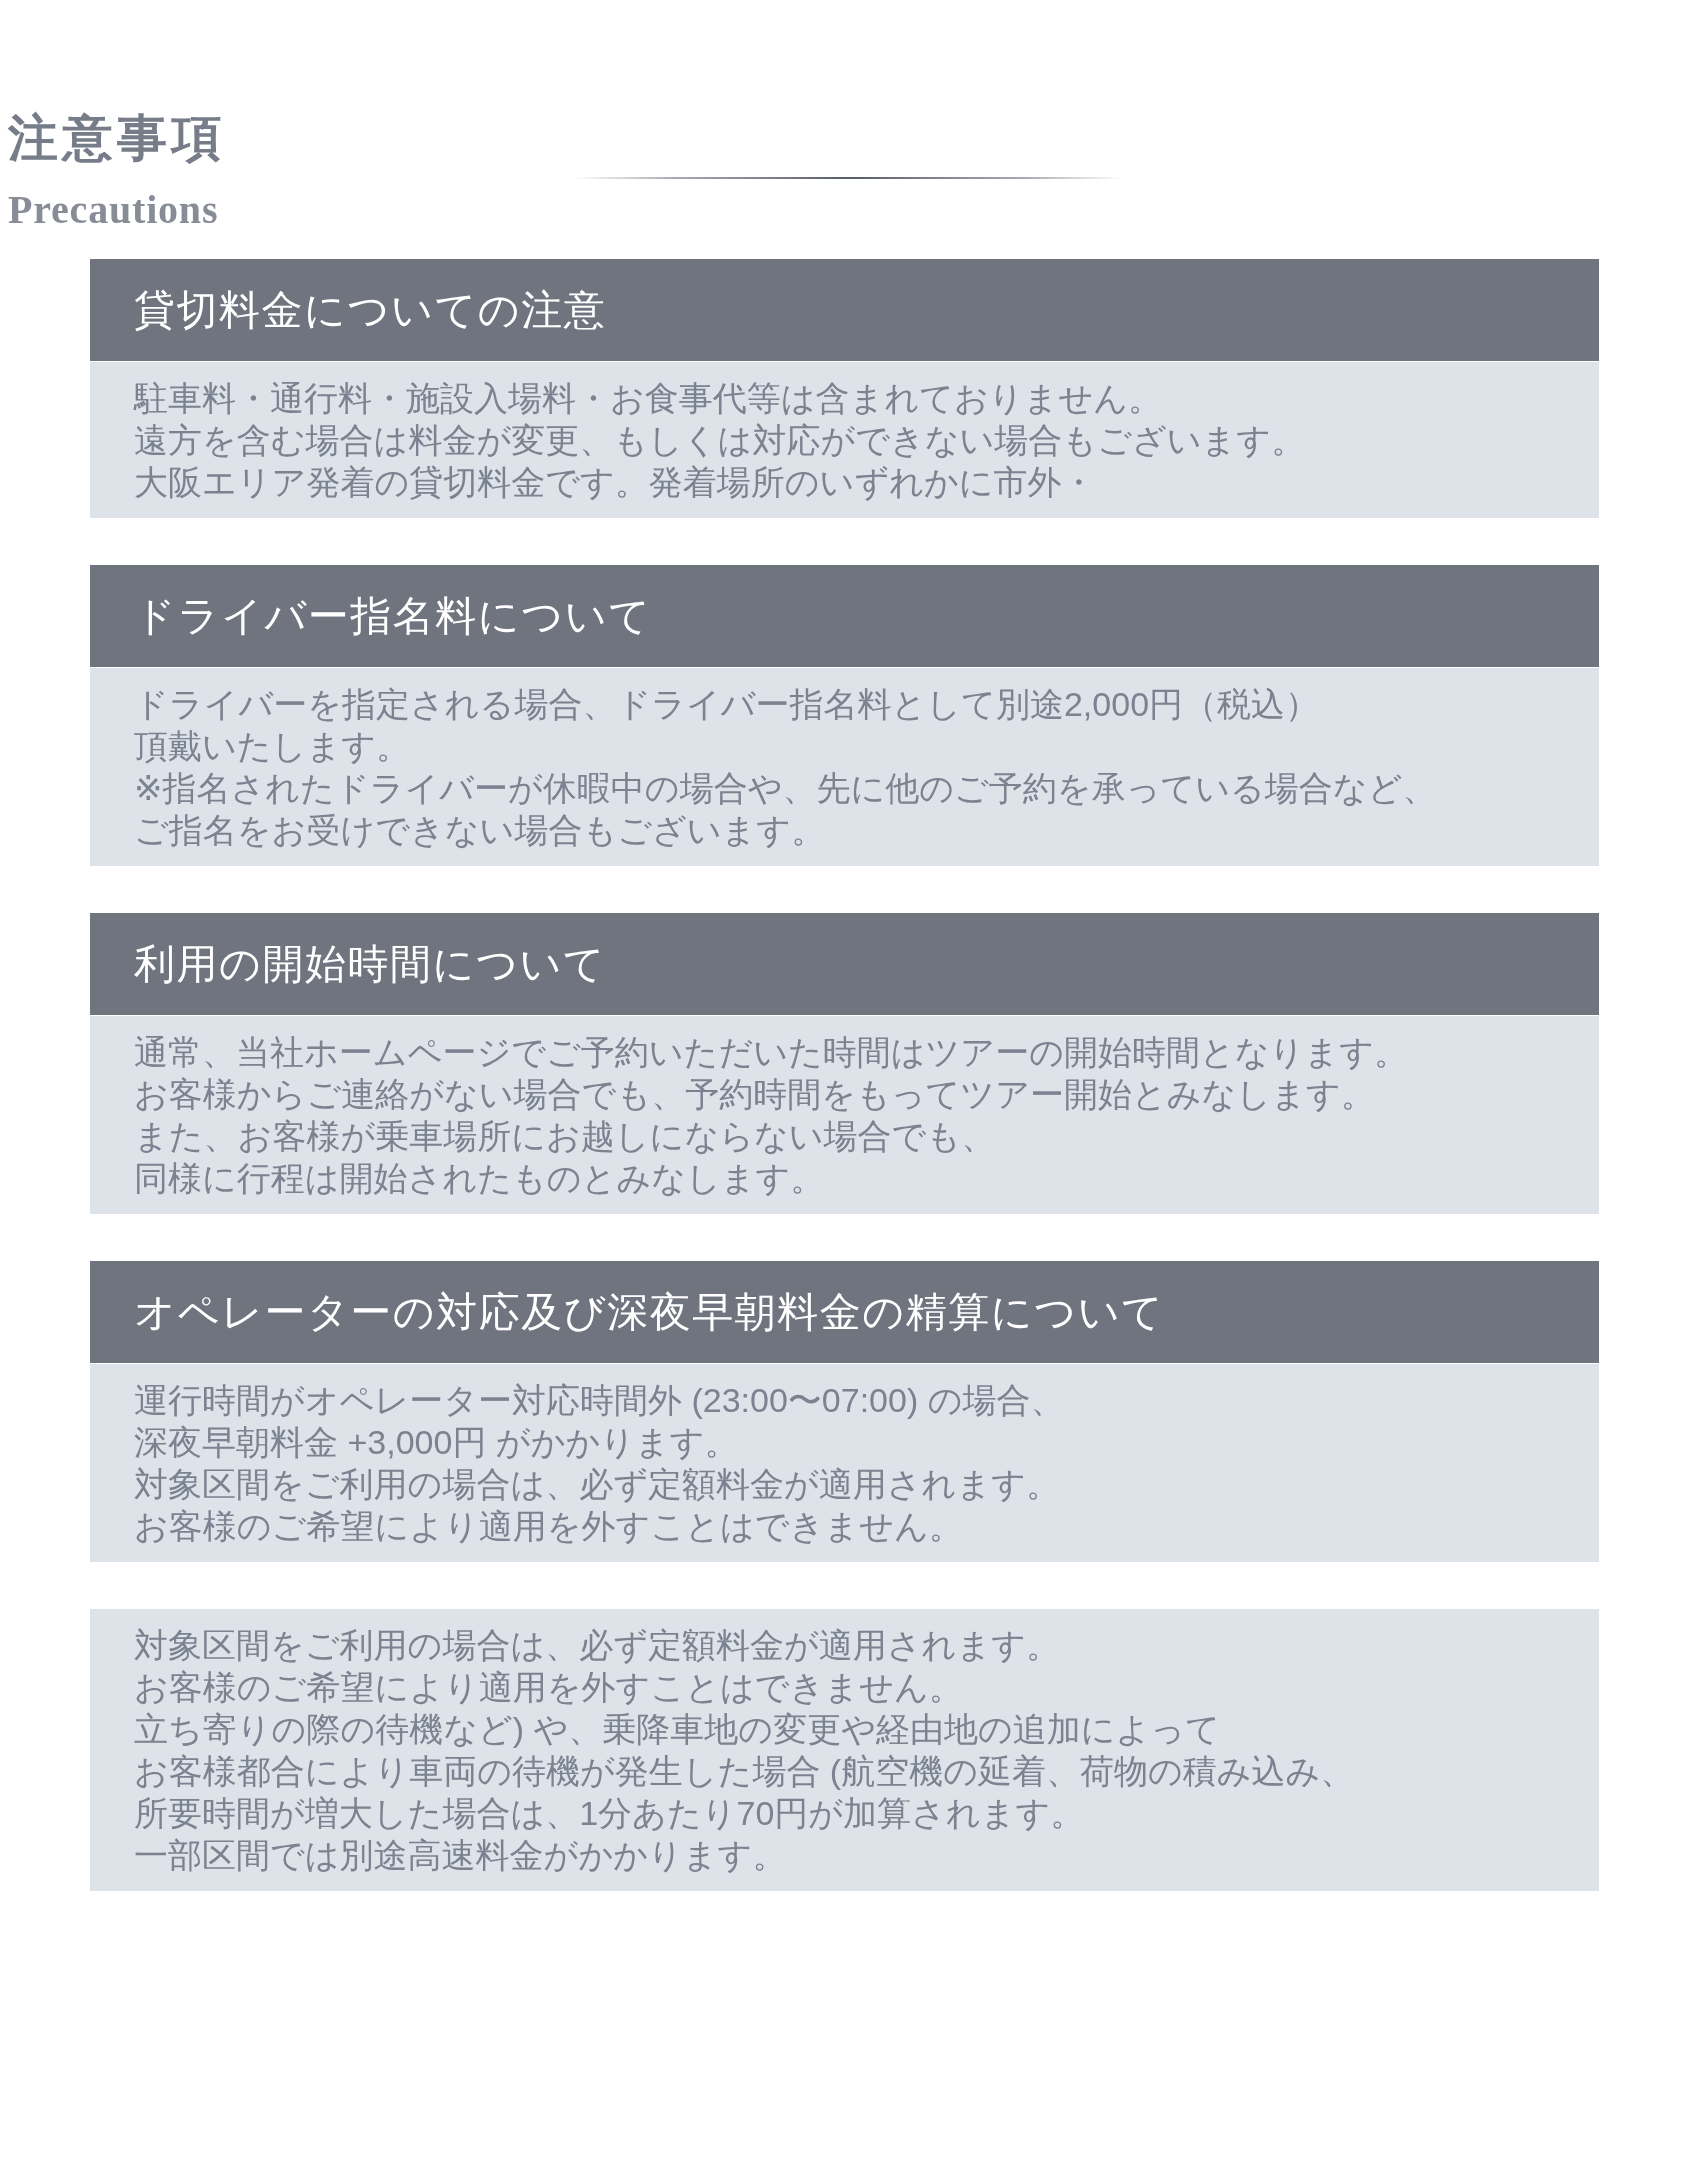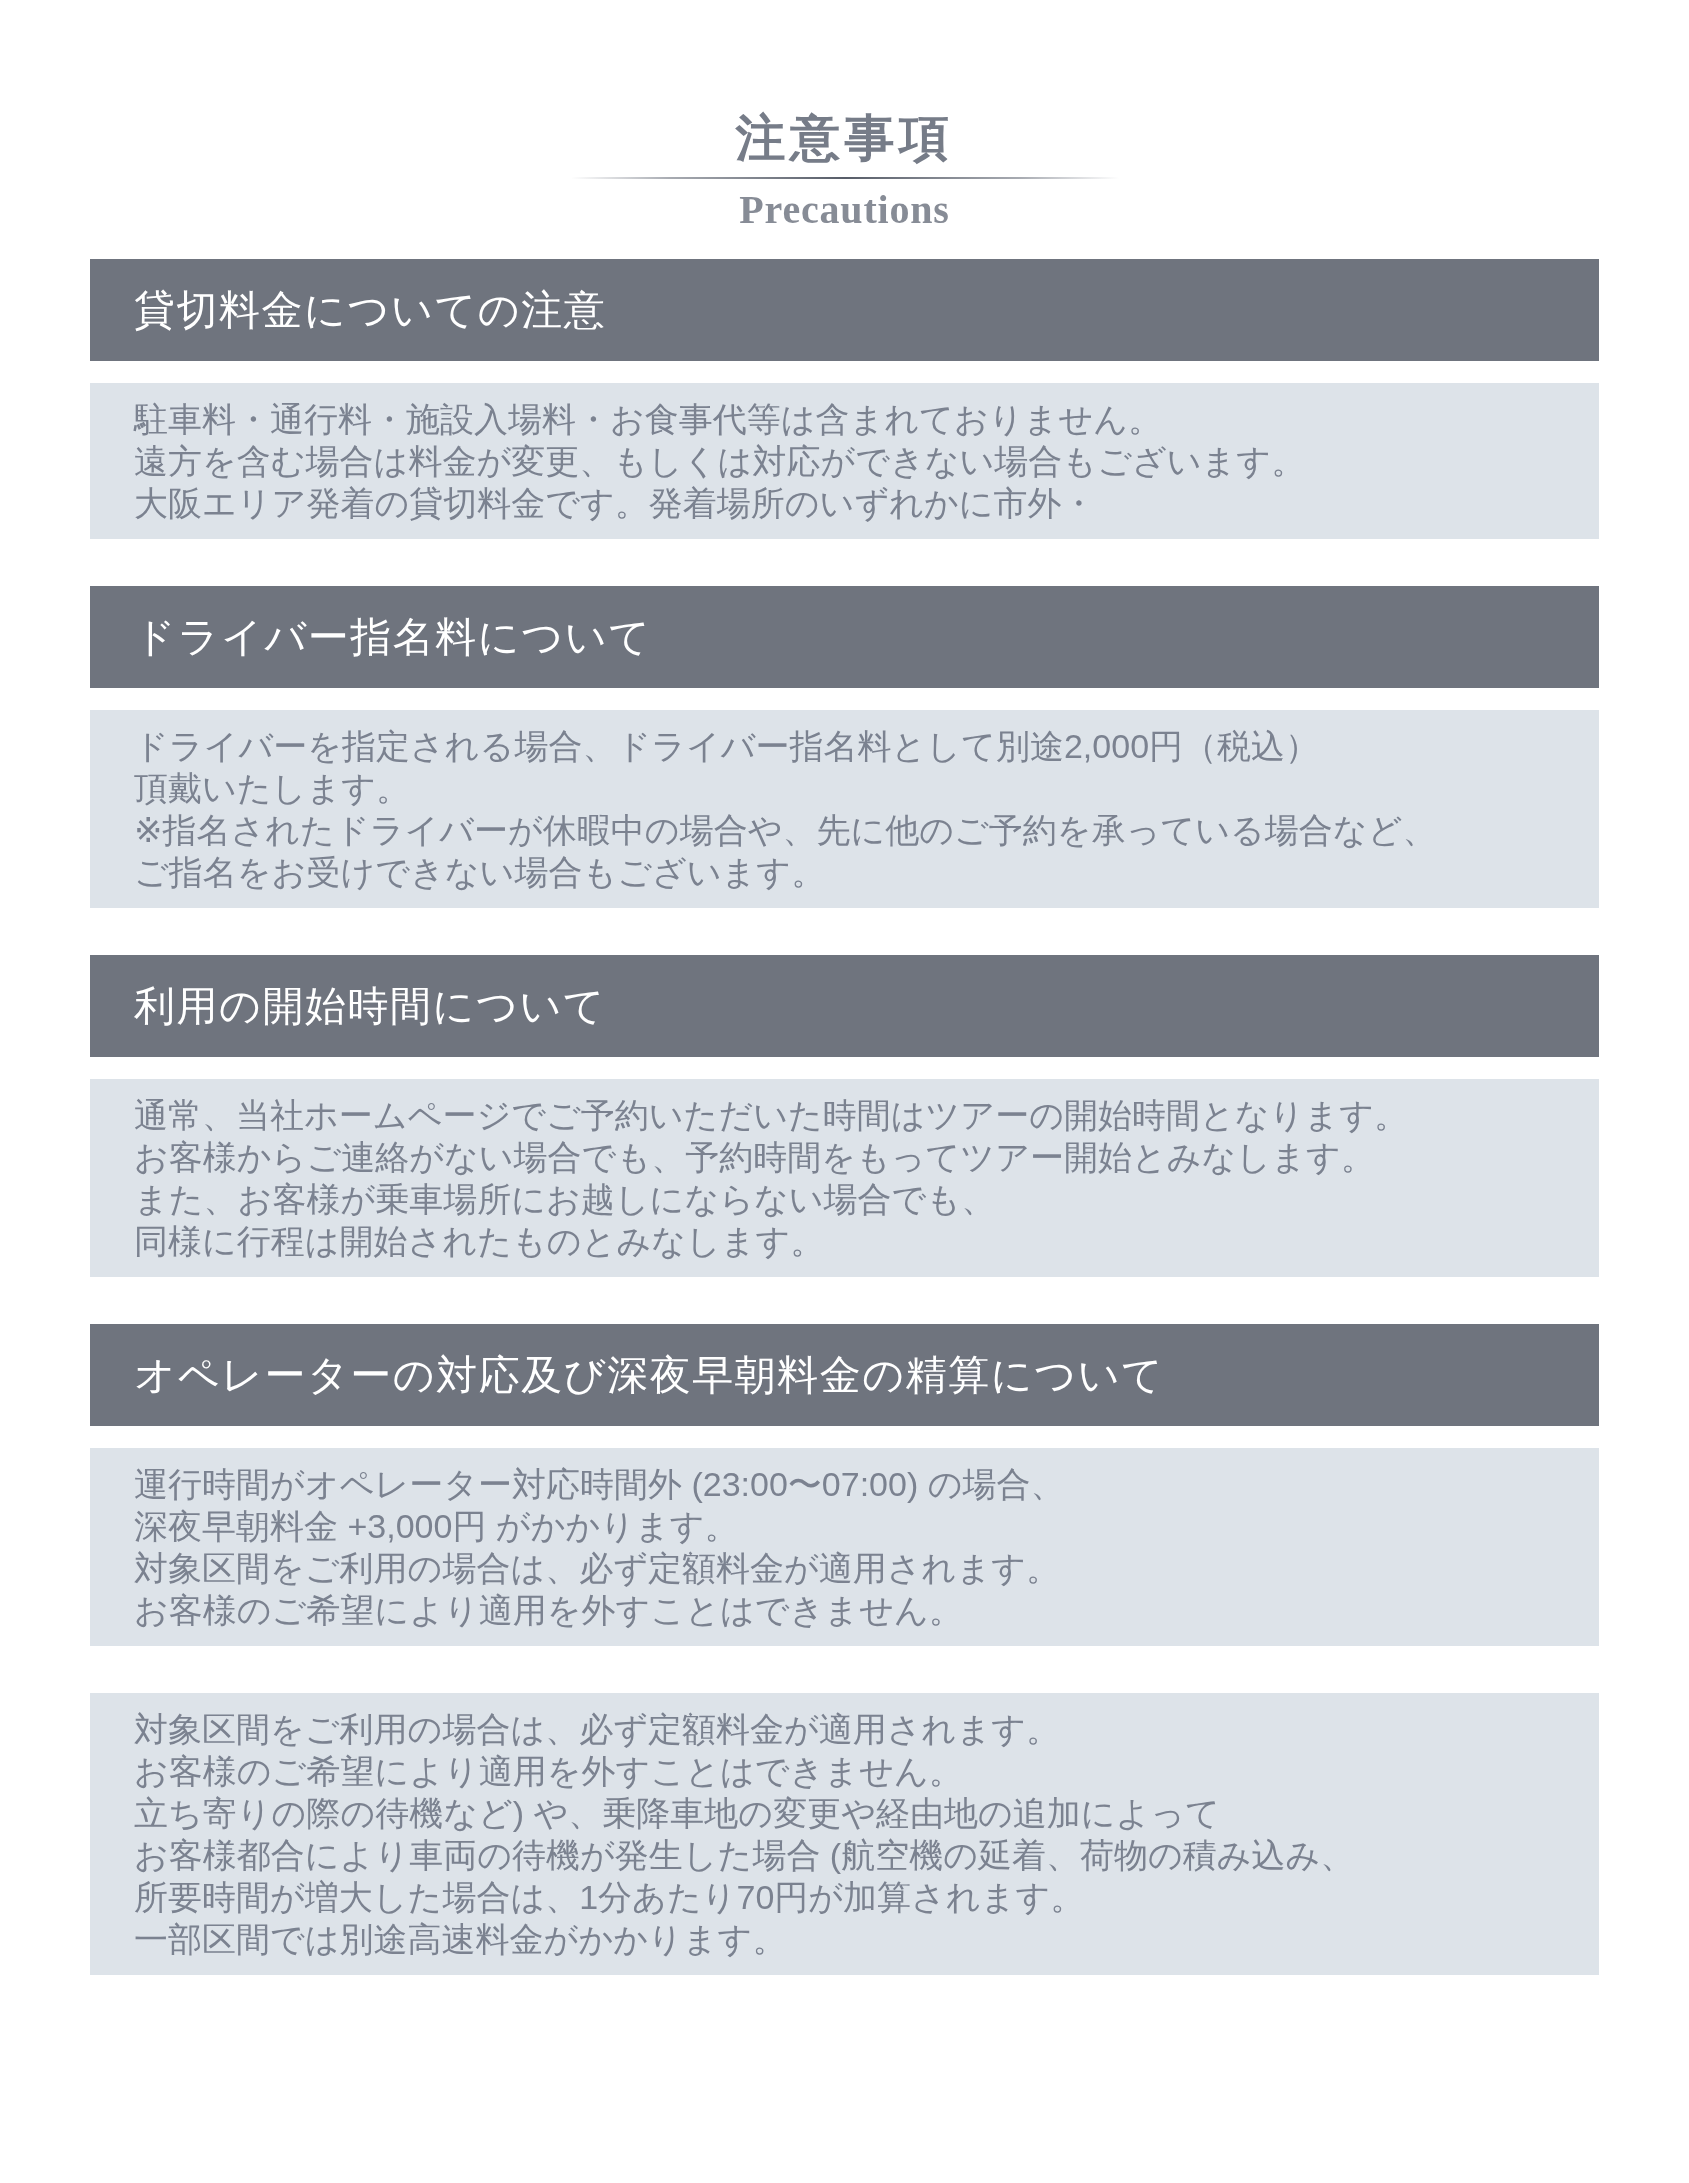--- a/index.html
+++ b/index.html
@@ -15,21 +15,22 @@
   body {
     width: 1689px;
     height: 2183px;
     font-family: "Liberation Sans", "DejaVu Sans", sans-serif;
     overflow: hidden;
   }
   .page { width: 100%; height: 100%; }
 
   .title-block {
     padding-top: 111px;
-    text-align: center;
+    text-align: left;
+    margin-left: 8px;
   }
   .page-title {
     font-size: 50px;
     line-height: 54px;
     font-weight: 700;
     letter-spacing: 4.5px;
     color: var(--title-text);
   }
   .title-divider {
     width: 548px;
@@ -62,21 +63,21 @@
     height: 102px;
     background: var(--header-bg);
     color: var(--header-text);
     display: flex;
     align-items: center;
     padding-left: 44px;
     font-size: 41px;
     letter-spacing: 1.5px;
   }
   .section-body {
-    margin-top: 22px;
+    margin-top: 1px;
     background: var(--panel-bg);
     padding: 15px 44px;
     color: var(--body-text);
     font-size: 34px;
     line-height: 42px;
   }
   .body-line { white-space: nowrap; }
 </style>
 </head>
 <body>

